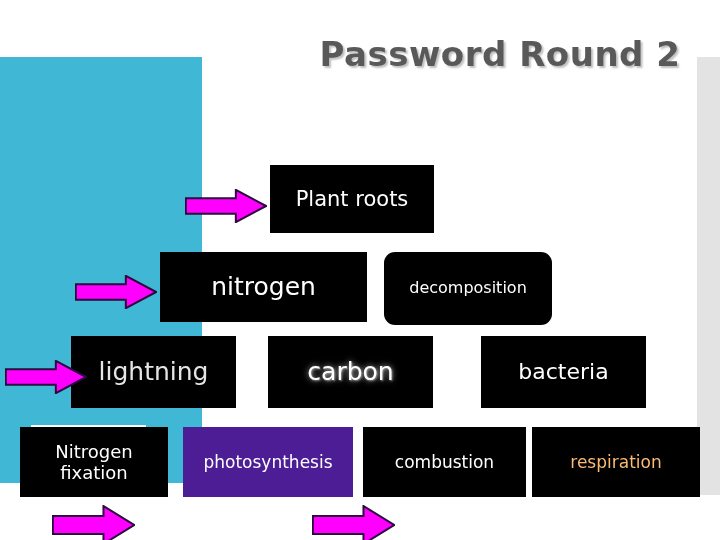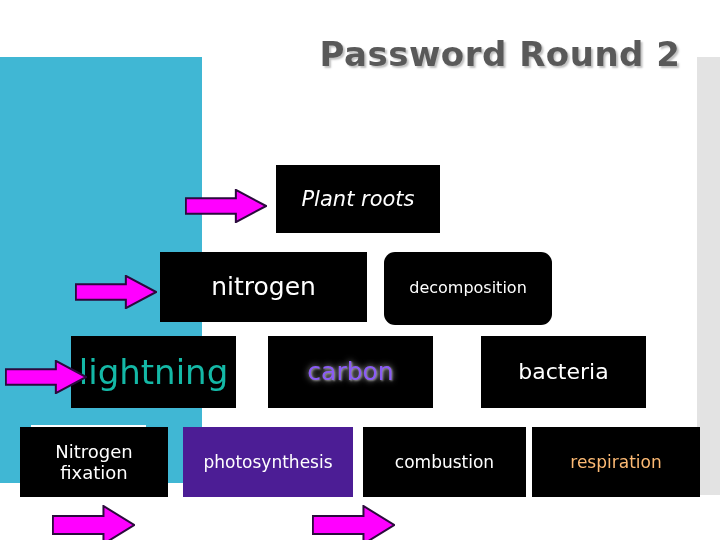--- a/index.html
+++ b/index.html
@@ -98,33 +98,33 @@
 <div id="slide">
 
   <div class="cyan-panel"></div>
   <div class="cyan-panel-foot"></div>
   <div class="cyan-strip"></div>
   <div class="gray-band"></div>
 
   <div class="title">Password Round 2</div>
 
   <div id="boxes-layer">
-      <div class="wordbox" style="left: 276px; top: 165px; width: 164px; height: 68px; font-size: 21px; background: rgb(0, 0, 0); color: rgb(255, 255, 255); font-style: italic;">
+      <div class="wordbox" style="left: 270px; top: 165px; width: 164px; height: 68px; font-size: 21px; background: rgb(0, 0, 0); color: rgb(255, 255, 255);">
         <span style="white-space: pre-line;">Plant roots</span>
       </div>
       <div class="wordbox" style="left: 160px; top: 252px; width: 207px; height: 70px; font-size: 25px; background: rgb(0, 0, 0); color: rgb(255, 255, 255);">
         <span style="white-space: pre-line;">nitrogen</span>
       </div>
       <div class="wordbox" style="left: 384px; top: 252px; width: 168px; height: 73px; font-size: 16px; background: rgb(0, 0, 0); color: rgb(255, 255, 255); border-radius: 11px;">
         <span style="white-space: pre-line;">decomposition</span>
       </div>
-      <div class="wordbox" style="left: 71px; top: 336px; width: 165px; height: 72px; font-size: 34px; background: rgb(0, 0, 0); color: #14b8a6;">
+      <div class="wordbox" style="left: 71px; top: 336px; width: 165px; height: 72px; font-size: 25px; background: rgb(0, 0, 0); color: #e5e5e5;">
         <span style="white-space: pre-line;">lightning</span>
       </div>
-      <div class="wordbox glow" style="left: 268px; top: 336px; width: 165px; height: 72px; font-size: 25px; background: rgb(0, 0, 0); color: #8b5cf6;">
+      <div class="wordbox glow" style="left: 268px; top: 336px; width: 165px; height: 72px; font-size: 25px; background: rgb(0, 0, 0); color: #ffffff;">
         <span style="white-space: pre-line;">carbon</span>
       </div>
       <div class="wordbox" style="left: 481px; top: 336px; width: 165px; height: 72px; font-size: 22px; background: rgb(0, 0, 0); color: rgb(255, 255, 255);">
         <span style="white-space: pre-line;">bacteria</span>
       </div>
       <div class="wordbox" style="left: 20px; top: 427px; width: 148px; height: 70px; font-size: 18px; background: rgb(0, 0, 0); color: rgb(255, 255, 255);">
         <span style="white-space: pre-line;">Nitrogen
 fixation</span>
       </div>
       <div class="wordbox" style="left: 183px; top: 427px; width: 170px; height: 70px; font-size: 17px; background: #4c1d95; color: rgb(255, 255, 255);">

